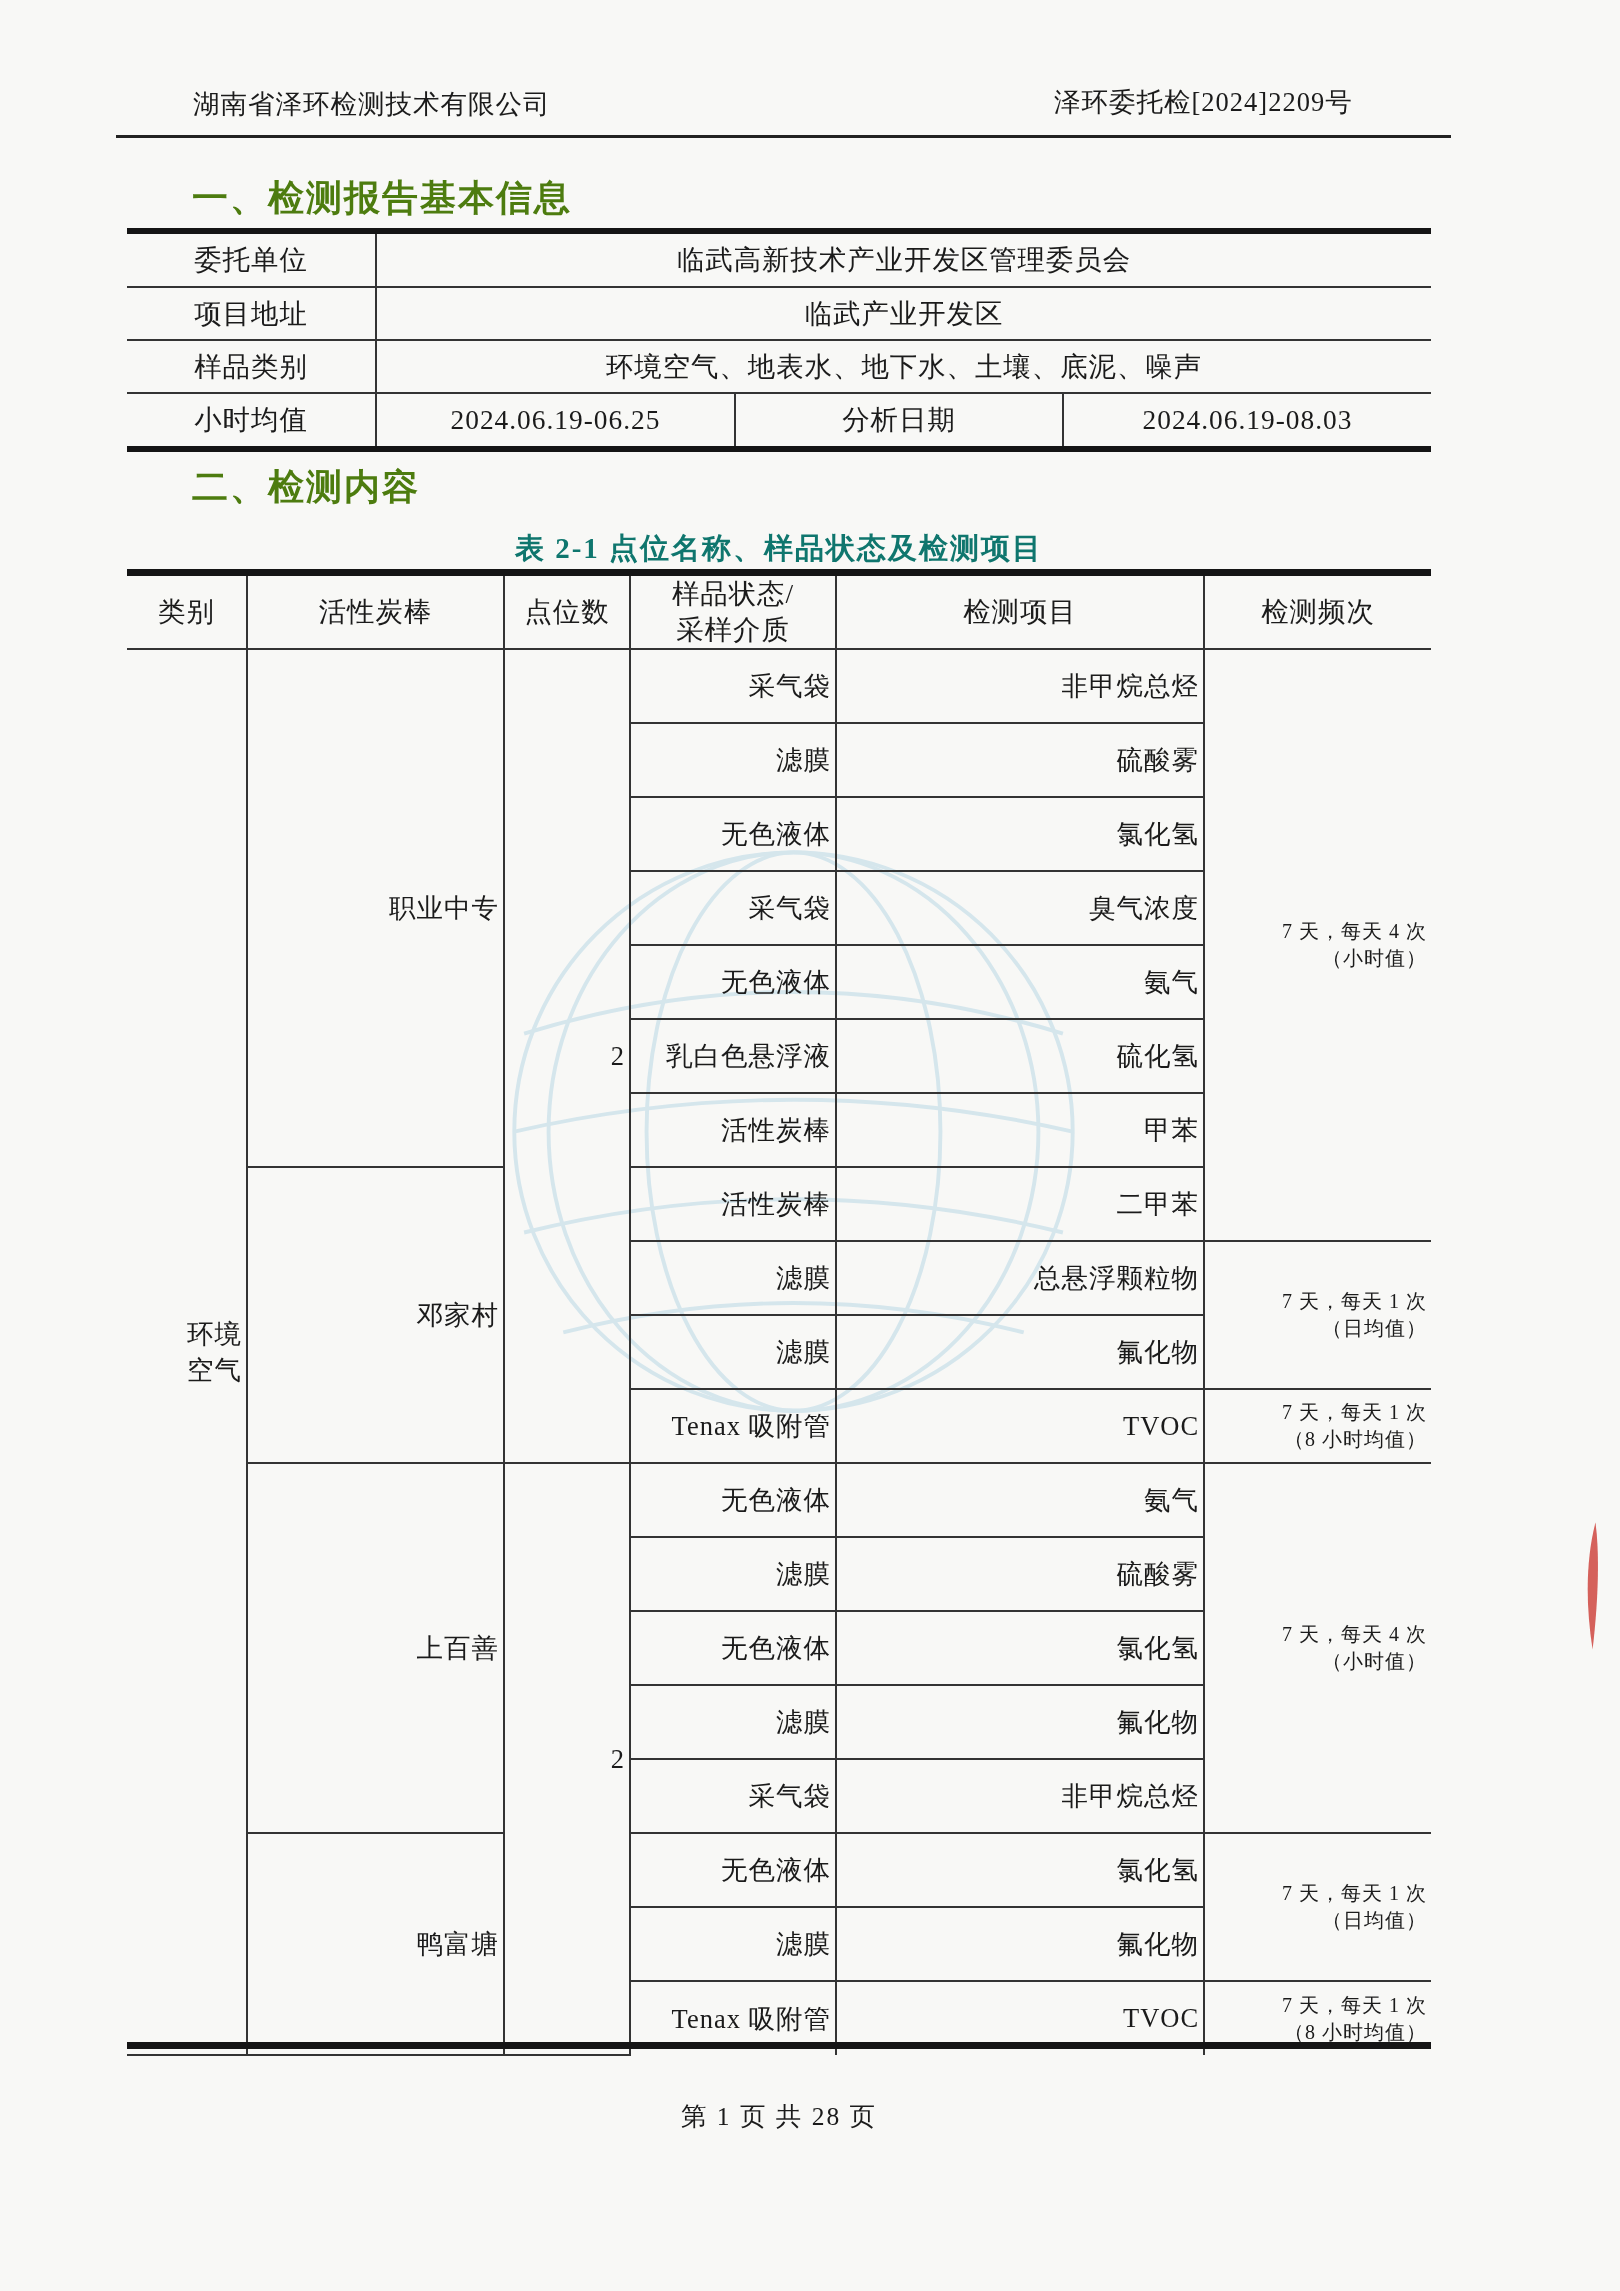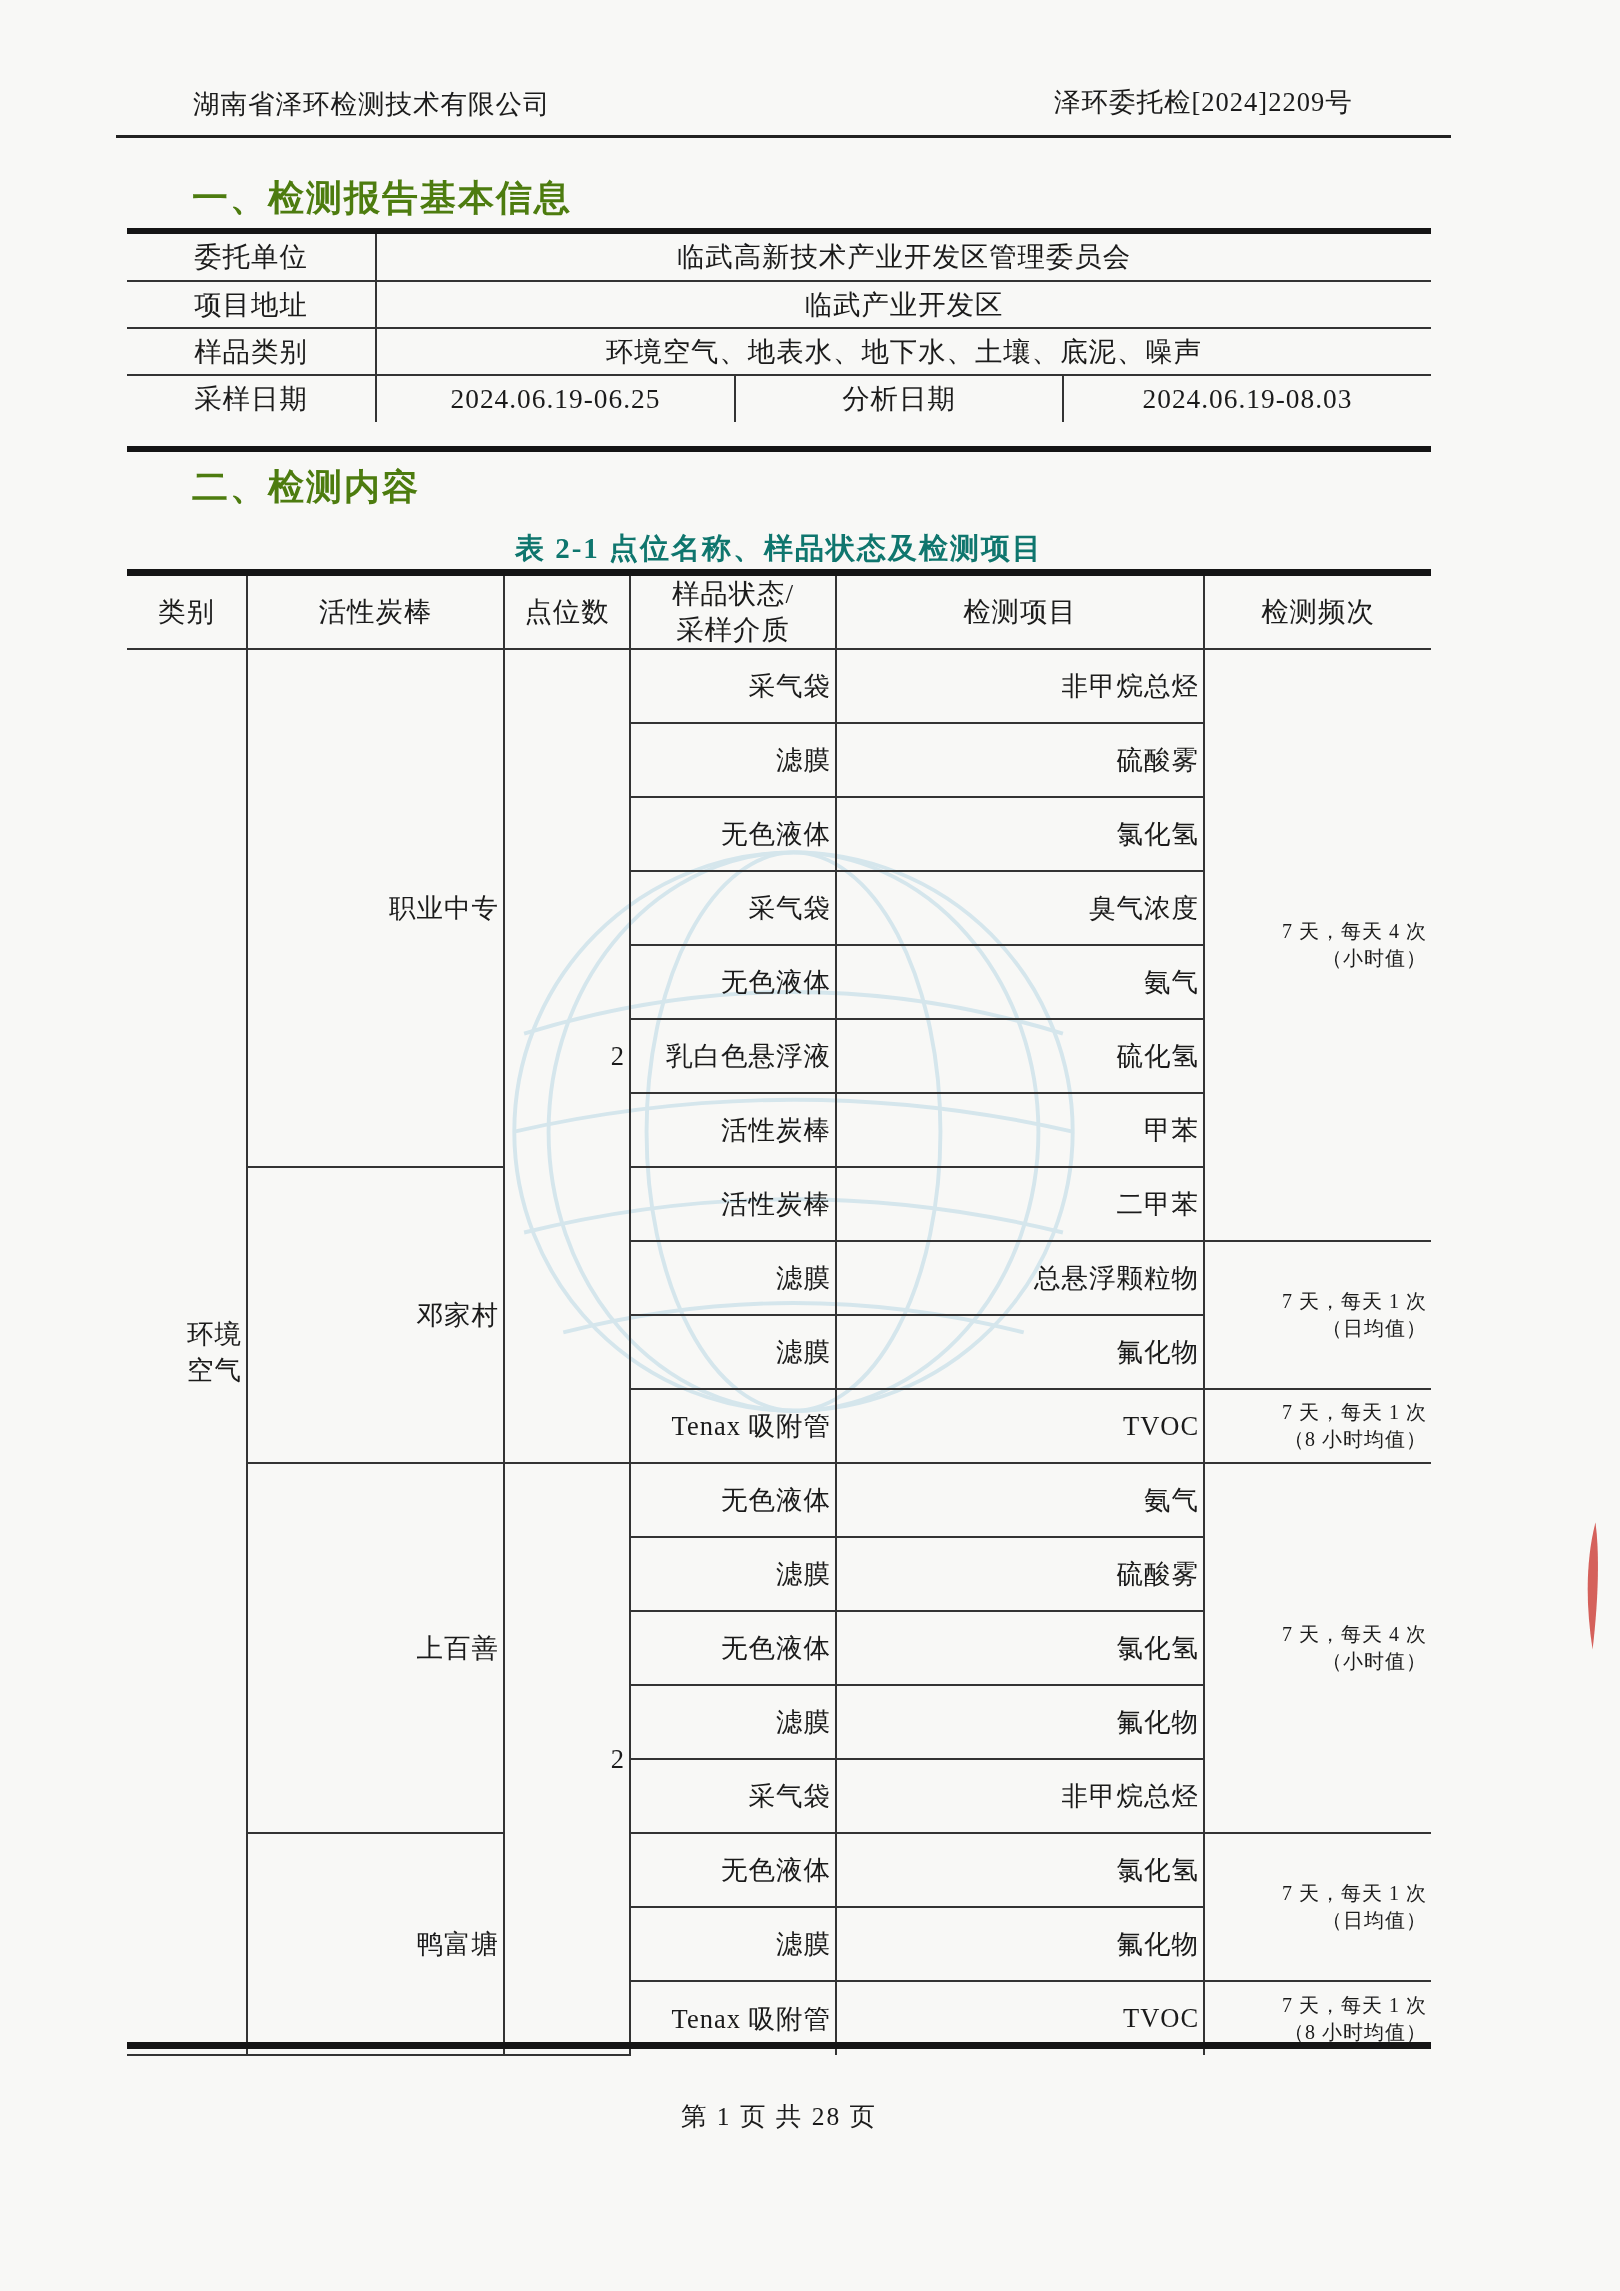--- a/index.html
+++ b/index.html
@@ -25,21 +25,21 @@
 
   
   .bar{background:#151515;left:127px;width:1304px;}
 
   
   table{border-collapse:collapse;table-layout:fixed;}
   td,th{border:2px solid #343434;text-align:center;vertical-align:middle;
         padding:0 3.9px;overflow:hidden;}
   .t1{left:127px;top:234px;width:1304px;}
   .t1 td{font-size:27.4px;letter-spacing:1px;border-top-width:2px;}
-  .t1 tr{height:47px;}
+  .t1 tr{height:53px;}
   .t1 td:first-child{border-left:0;}
   .t1 td:last-child{border-right:0;}
   .t1 tr:first-child td{border-top:0;}
   .t1 tr:last-child td{border-bottom:0;}
 
   .t2{left:127px;top:576px;width:1304px;}
   .t2 th{font-size:27.4px;font-weight:normal;letter-spacing:1px;white-space:pre-line;}
   .t2 td{font-size:26.5px;letter-spacing:1px;text-align:right;}
   .t2 thead tr{height:69px;}
   .t2 tbody tr{height:74px;}
@@ -94,21 +94,21 @@
   </tr>
   <tr>
     <td>项目地址</td>
     <td colspan="3">临武产业开发区</td>
   </tr>
   <tr>
     <td>样品类别</td>
     <td colspan="3">环境空气、地表水、地下水、土壤、底泥、噪声</td>
   </tr>
   <tr>
-    <td>采样日期</td>
+    <td>小时均值</td>
     <td>2024.06.19-06.25</td>
     <td>分析日期</td>
     <td>2024.06.19-08.03</td>
   </tr>
 </tbody>
   </table>
 <div class="abs bar" style="top:446px;height:5.9px;"></div>
 
 <div class="abs sec-title title2">二、检测内容</div>
 <div class="abs tbl-caption">表 2-1 点位名称、样品状态及检测项目</div>

